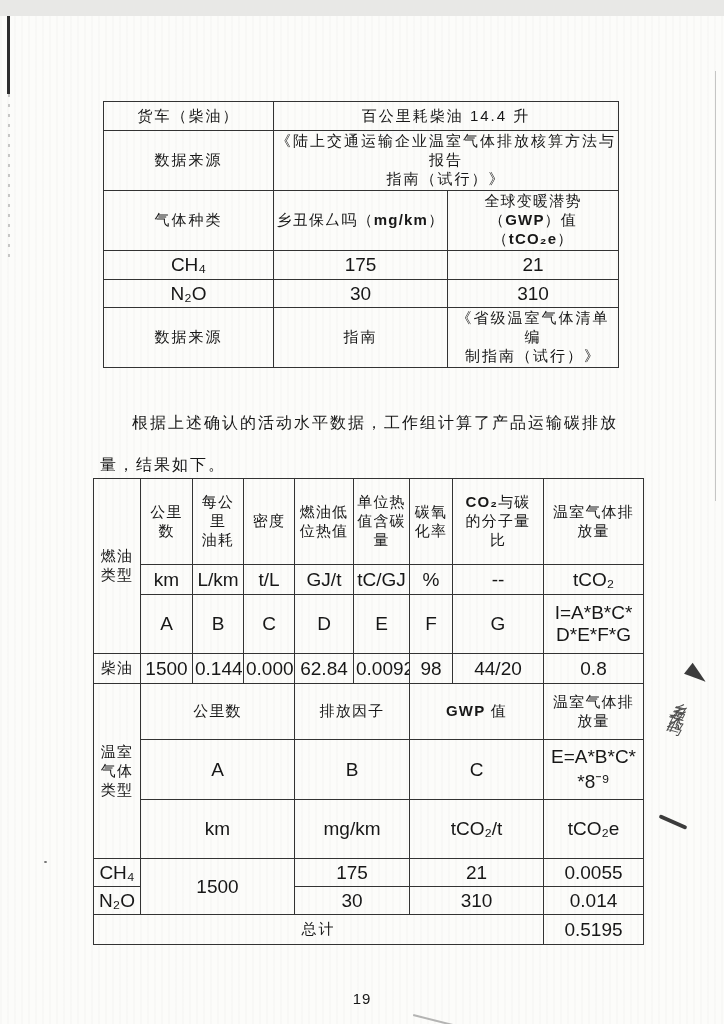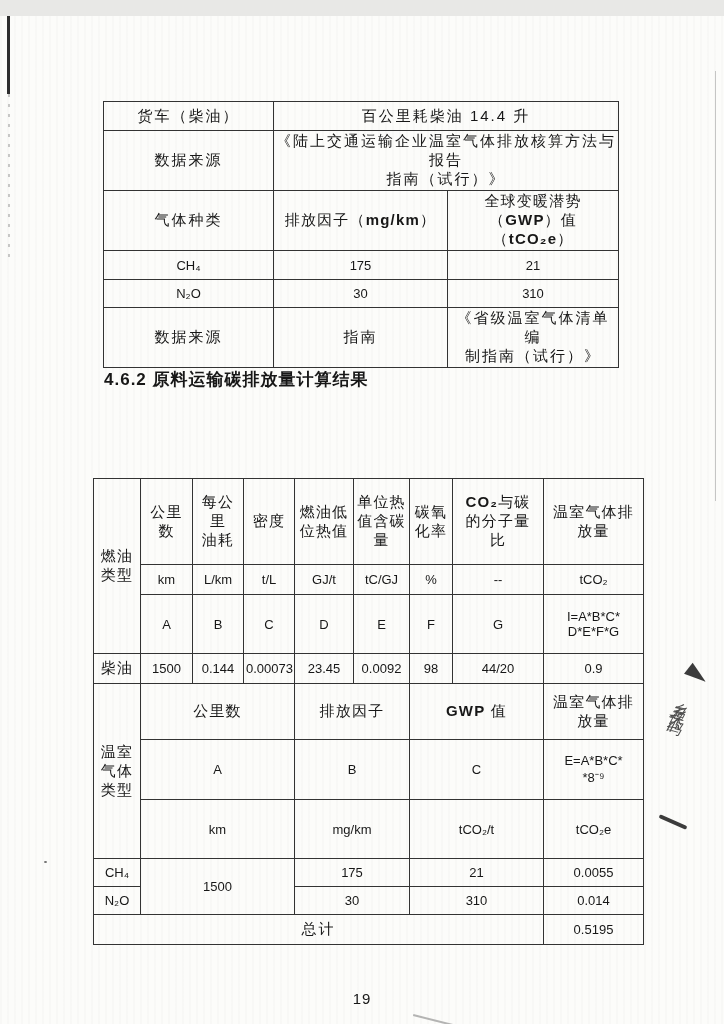--- a/index.html
+++ b/index.html
@@ -20,21 +20,21 @@
   .dot-artifact{position:absolute;left:44px;top:845px;width:3px;height:2px;background:#6f6f6f;border-radius:50%;}
   .diag-artifact{position:absolute;left:412px;top:1008px;width:82px;height:2px;background:#8d8d8d;transform:rotate(14deg);opacity:.65;}
 
   
   table{border-collapse:collapse;table-layout:fixed;position:absolute;}
   td{border:1px solid #333;text-align:center;vertical-align:middle;
      padding:1px 2px;overflow:hidden;font-size:15px;color:#171717;}
   .pl{white-space:pre-line;}
   .sp{letter-spacing:2px;}
   .sp1{letter-spacing:1.2px;}
-  .num{letter-spacing:0;font-size:13px;}
+  .num{letter-spacing:0;font-size:19px;}
   b{font-weight:bold;}
 
   .vehicle-table{left:103px;top:85px;width:515px;}
   .calc-table{left:93px;top:462px;width:550px;}
 
   .heading{position:absolute;left:104px;top:352px;font-size:17px;font-weight:bold;letter-spacing:1px;}
   .para{position:absolute;left:100px;top:386px;width:532px;font-size:16px;line-height:42px;
         letter-spacing:2px;text-indent:2em;white-space:pre-line;}
   .footer{position:absolute;left:0;top:974px;width:724px;text-align:center;font-size:15px;letter-spacing:1px;}
 
@@ -72,21 +72,21 @@
       <td class="sp">货车（柴油）</td>
       <td class="sp" colspan="2">百公里耗柴油 14.4 升</td>
     </tr>
     <tr style="height:58px">
       <td class="sp">数据来源</td>
       <td class="sp pl" colspan="2">《陆上交通运输企业温室气体排放核算方法与报告
 指南（试行）》</td>
     </tr>
     <tr style="height:58px">
       <td class="sp">气体种类</td>
-      <td class="sp1"><span>排放因子（</span><b>mg/km</b><span>）</span></td>
+      <td class="sp1"><span>乡丑保厶吗（</span><b>mg/km</b><span>）</span></td>
       <td class="sp1"><span>全球变暖潜势（</span><b>GWP</b><span>）值</span><br><span>（</span><b>tCO₂e</b><span>）</span></td>
     </tr>
     <tr style="height:29px">
       <td class="num">CH₄</td>
       <td class="num">175</td>
       <td class="num">21</td>
     </tr>
     <tr style="height:28px">
       <td class="num">N₂O</td>
       <td class="num">30</td>
@@ -94,21 +94,22 @@
     </tr>
     <tr style="height:58px">
       <td class="sp">数据来源</td>
       <td class="sp">指南</td>
       <td class="sp pl">《省级温室气体清单编
 制指南（试行）》</td>
     </tr>
   </tbody>
     </table>
 
-  <div class="heading">4.6.2 原料运输碳排放量计算结果</div>
+  <div class="para">根据上述确认的活动水平数据，工作组计算了产品运输碳排放
+量，结果如下。</div>
 
   <table class="calc-table">
     <colgroup>
       <col style="width:47px">
         <col style="width:52px">
         <col style="width:51px">
         <col style="width:51px">
       <col style="width:59px">
         <col style="width:56px">
         <col style="width:43px">
@@ -157,25 +158,25 @@
       <td class="num">F</td>
       <td class="num">G</td>
       <td class="num pl">I=A*B*C*
 D*E*F*G</td>
     </tr>
     <tr style="height:30px">
       <td class="sp1">柴油</td>
       <td class="num">1500</td>
       <td class="num">0.144</td>
       <td class="num">0.00073</td>
-      <td class="num">23.45</td>
+      <td class="num">62.84</td>
       <td class="num">0.0092</td>
       <td class="num">98</td>
       <td class="num">44/20</td>
-      <td class="num">0.9</td>
+      <td class="num">0.8</td>
     </tr>
 
     <tr style="height:56px">
       <td class="pl sp1" rowspan="3">温室
 气体
 类型</td>
       <td class="sp1" colspan="3">公里数</td>
       <td class="sp1" colspan="2">排放因子</td>
       <td class="sp1" colspan="2"><b>GWP</b><span> 值</span></td>
       <td class="pl sp1">温室气体排

